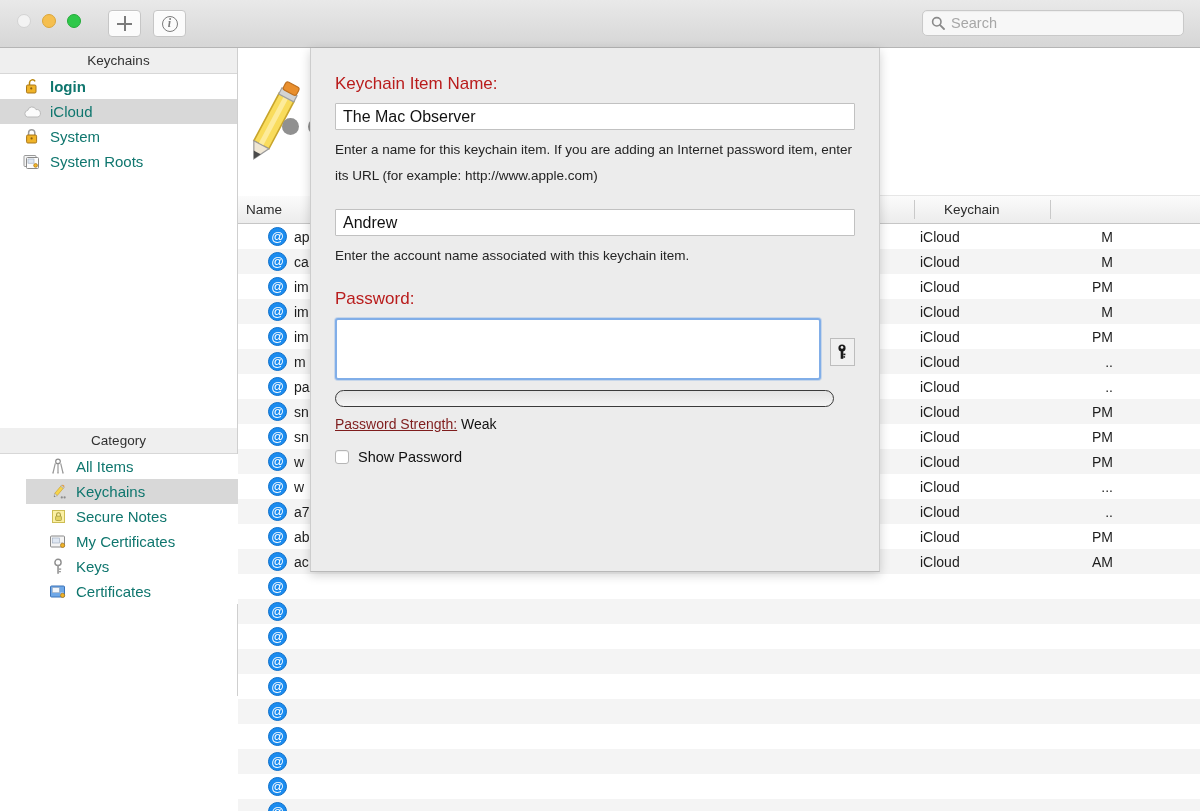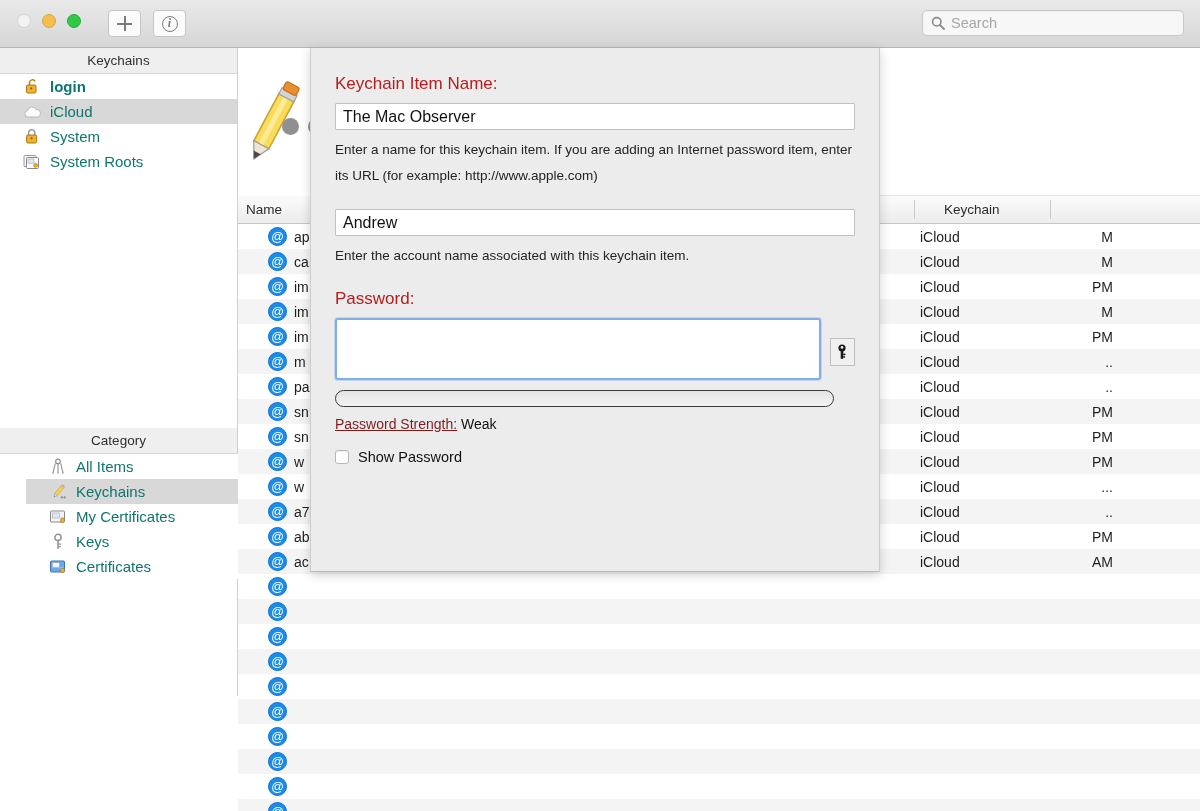--- a/index.html
+++ b/index.html
@@ -368,20 +368,30 @@
               <path d="M7.4 12.3 L9.05 15.2 L10.7 12.3 Z" fill="#e8e8e8" stroke="#9a9a9a" stroke-width=".5"></path>
               <path d="M8.4 14.1 L9.05 15.2 L9.7 14.1 Z" fill="#4a4a4a"></path>
             </g>
             <circle cx="12.8" cy="14.4" r="1.1" fill="#8c8c8c"></circle>
             <circle cx="15.6" cy="14.4" r="1.1" fill="#8c8c8c"></circle>
           </svg>
         </span>
         <span>Keychains</span>
       </div>
 
+      <div class="side-row">
+        <span class="side-ico">
+          <svg width="17" height="17" viewBox="0 0 17 17">
+            <rect x="2.5" y="2.5" width="12" height="12" fill="#fbf0a5" stroke="#cdbd53" stroke-width="1"></rect>
+            <path d="M6.6 8.2 V6.7 a1.9 1.9 0 0 1 3.8 0 V8.2" fill="none" stroke="#a79a3b" stroke-width="1.1"></path>
+            <rect x="5.6" y="8.2" width="5.8" height="4.3" rx=".8" fill="#e5d463" stroke="#a79a3b" stroke-width=".8"></rect>
+          </svg>
+        </span>
+        <span>Secure Notes</span>
+      </div>
 
       <div class="side-row">
         <span class="side-ico">
           <svg width="18" height="16" viewBox="0 0 18 16">
             <rect x="1.5" y="2" width="14" height="11" rx="1" fill="#f4f4f4" stroke="#8a8a8a" stroke-width="1"></rect>
             <rect x="3.5" y="4" width="7" height="5" fill="#dfe7f2" stroke="#9aa8bd" stroke-width=".6"></rect>
             <path d="M11.6 9 h2.8 M11.6 10.7 h2.8" stroke="#a0a0a0" stroke-width=".8"></path>
             <circle cx="13.6" cy="11.4" r="2.1" fill="#f0b429" stroke="#a9761a" stroke-width=".7"></circle>
           </svg>
         </span>

